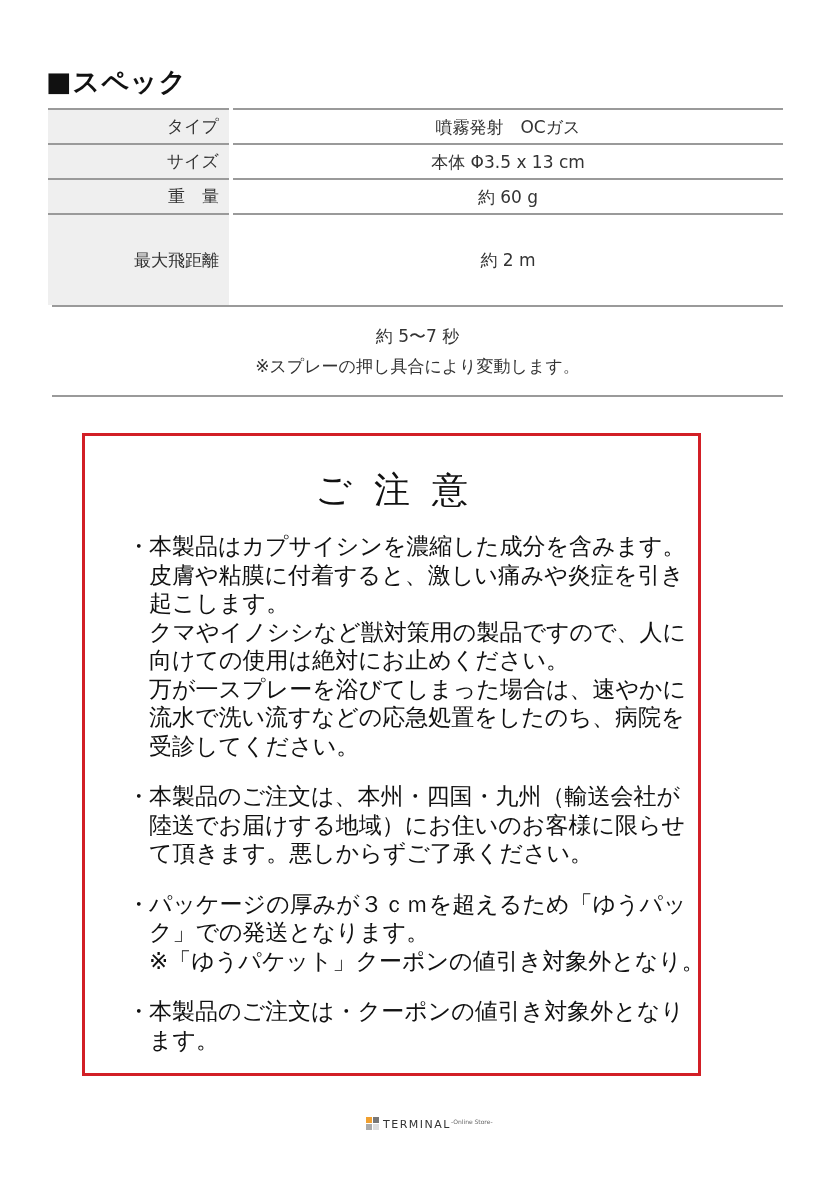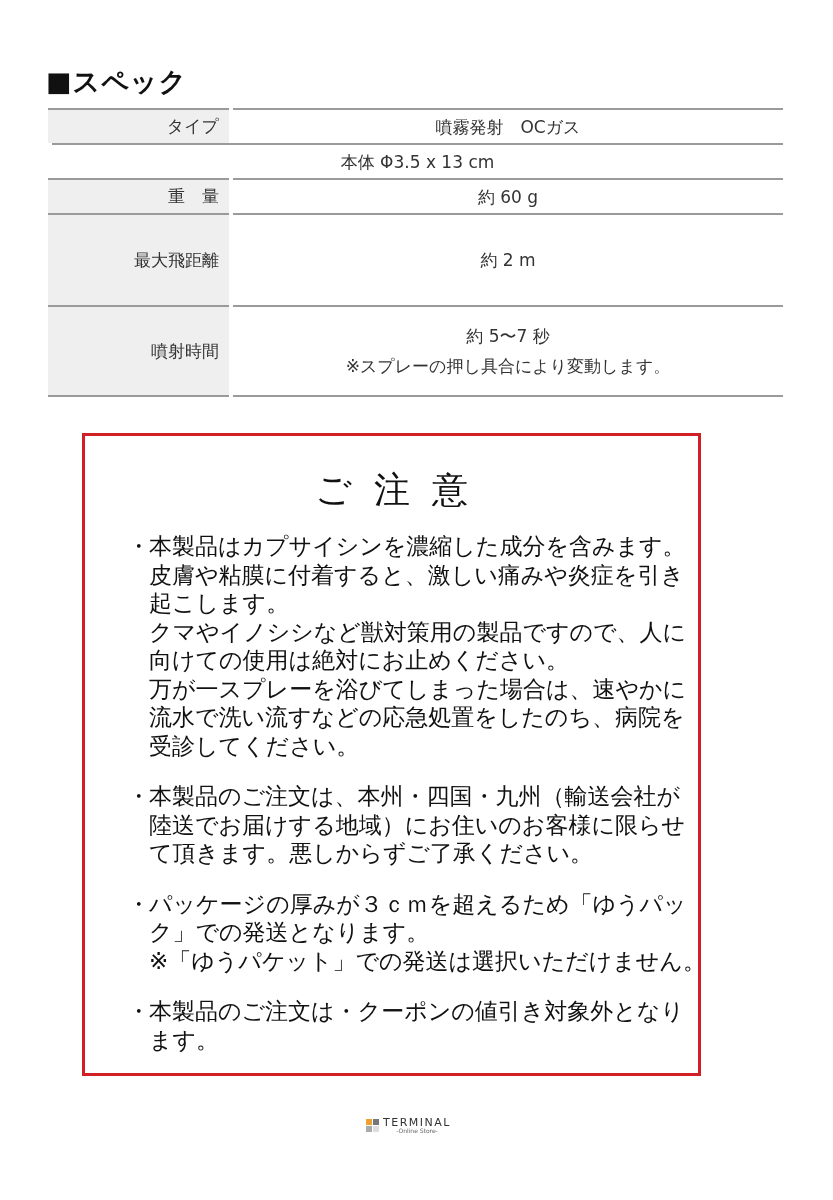--- a/index.html
+++ b/index.html
@@ -47,59 +47,59 @@
     margin-bottom: 22px;
   }
   .bullet { width: 22px; flex: none; }
   .item-text { white-space: pre-line; }
 
   .footer-logo {
     position: absolute; left: 366px; top: 1117px; display: flex; align-items: center;
   }
   .logo-mark { width: 14px; height: 14px; position: relative; margin-right: 3px; }
   .logo-mark span { position: absolute; width: 6px; height: 6px; }
-  .logo-text { display: flex; flex-direction: column; line-height: 1; }
+  .logo-text { display: flex; flex-direction: row; line-height: 1; }
   .logo-main { font-size: 11px; letter-spacing: 1.5px; color: #333; }
   .logo-sub { font-size: 6px; color: #666; text-align: center; }
 </style>
 </head>
 <body>
 
 <div class="spec-title">■スペック</div>
 
 <div class="spec-table">
   <div class="spec-row h1">
     <div class="spec-label">タイプ</div>
     <div class="spec-gap"></div>
     <div class="spec-value">
       <div>噴霧発射　OCガス</div>
     </div>
   </div>
   <div class="spec-row h1">
+    <div class="spec-label">サイズ</div>
     <div class="spec-gap"></div>
     <div class="spec-value">
       <div>本体 Φ3.5 x 13 cm</div>
     </div>
   </div>
   <div class="spec-row h1">
     <div class="spec-label">重　量</div>
     <div class="spec-gap"></div>
     <div class="spec-value">
       <div>約 60 g</div>
     </div>
   </div>
   <div class="spec-row h2">
     <div class="spec-label">最大飛距離</div>
     <div class="spec-gap"></div>
     <div class="spec-value">
       <div>約 2 m</div>
     </div>
   </div>
   <div class="spec-row h2 last">
-    <div class="spec-label">噴射時間</div>
     <div class="spec-gap"></div>
     <div class="spec-value">
       <div>約 5〜7 秒</div>
       <div>※スプレーの押し具合により変動します。</div>
     </div>
   </div>
 </div>
 
 <div class="notice">
   <div class="notice-title">ご注意</div>
@@ -118,21 +118,21 @@
     <div class="notice-item">
       <span class="bullet">・</span>
       <span class="item-text">本製品のご注文は、本州・四国・九州（輸送会社が
 陸送でお届けする地域）にお住いのお客様に限らせ
 て頂きます。悪しからずご了承ください。</span>
     </div>
     <div class="notice-item">
       <span class="bullet">・</span>
       <span class="item-text">パッケージの厚みが３ｃｍを超えるため「ゆうパッ
 ク」での発送となります。
-※「ゆうパケット」での発送は選択いただけません。</span>
+※「ゆうパケット」クーポンの値引き対象外となり。</span>
     </div>
     <div class="notice-item">
       <span class="bullet">・</span>
       <span class="item-text">本製品のご注文は・クーポンの値引き対象外となり
 ます。</span>
     </div>
   </div>
 </div>
 
 <div class="footer-logo">

